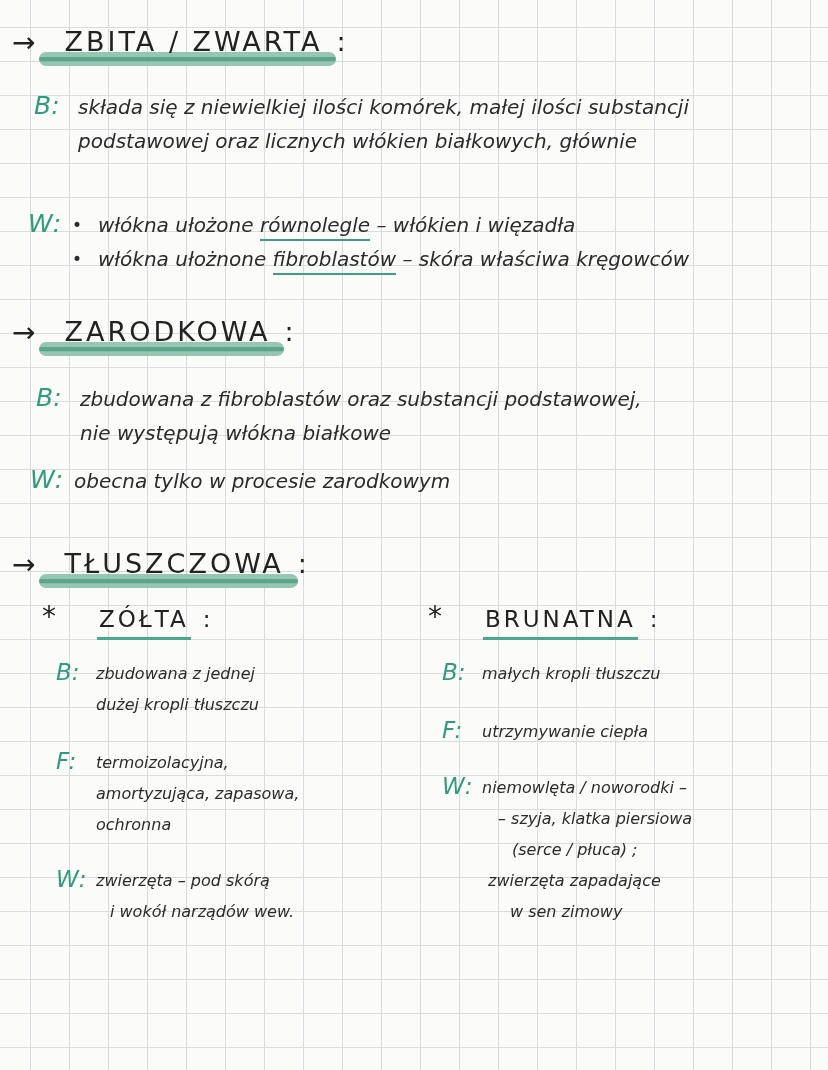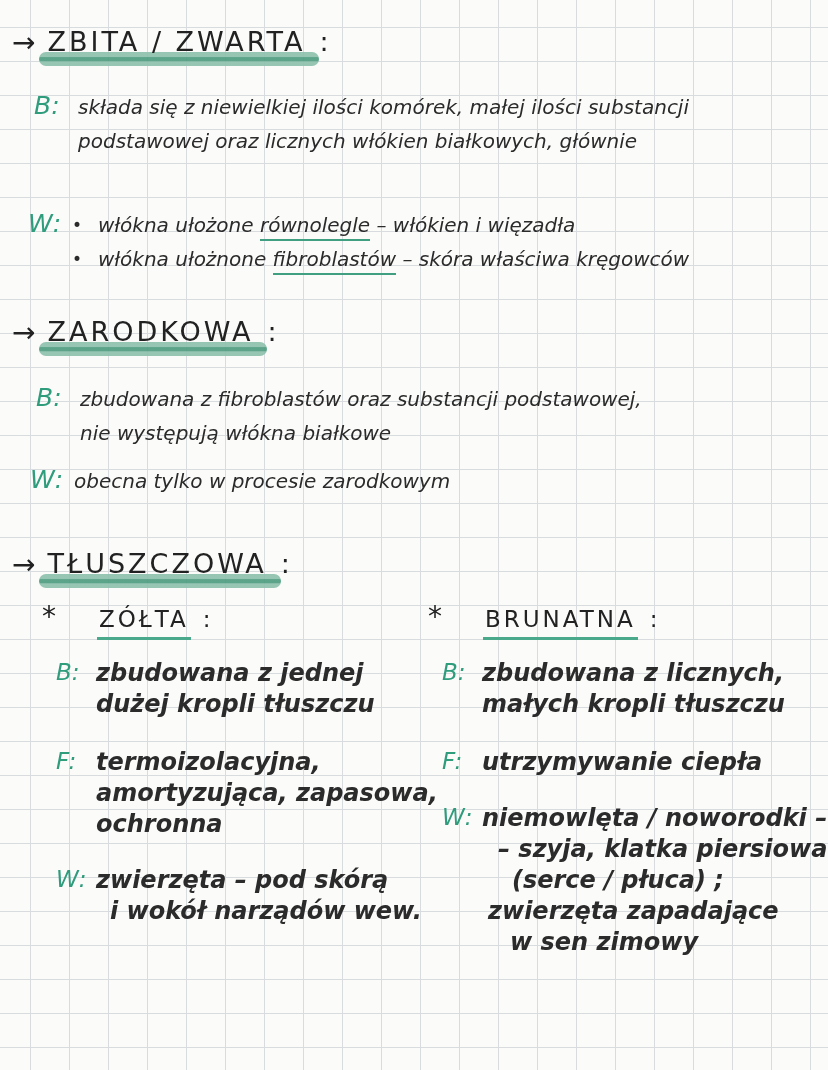--- a/index.html
+++ b/index.html
@@ -17,21 +17,21 @@
     color:#2b2b2b;
   }
 
   
   .section-header {
     position:absolute; display:flex; align-items:flex-start; gap:12px;
     font-size:27px; letter-spacing:3px; color:#222; white-space:nowrap;
   }
   .arrow { font-size:28px; letter-spacing:0; }
   .title-wrap { position:relative; display:inline-block; }
-  .title-text { position:relative; z-index:2; }
+  .title-text { position:relative; z-index:2;margin-left:17px; }
   .hl-bar {
     position:absolute; left:-8px; right:-14px; bottom:-9px; height:14px; z-index:1;
     border-radius:8px;
     background:linear-gradient(to bottom, #8ec1ad 0 32%, #4e9c80 40% 62%, #8ec1ad 70% 100%);
     opacity:.92;
   }
   .colon { margin-left:2px; }
 
   
   .entry { position:absolute; display:flex; }
@@ -48,21 +48,21 @@
   .col { position:absolute; }
   .subheader {
     display:flex; align-items:flex-start; gap:10px;
     font-size:23px; letter-spacing:3px; color:#222; margin-bottom:26px; white-space:nowrap;
   }
   .star { font-size:28px; line-height:22px; letter-spacing:0; }
   .sub-wrap { position:relative; display:inline-block; }
   .sub-title { position:relative; border-bottom:3px solid #4aa88b; padding:0 2px 5px 2px;margin-left:31px; }
   .entry2 { display:flex; margin-left:14px; }
   .entry2 .entry-label { flex:0 0 40px; font-size:23px; }
-  .entry2 .lines { font-size:24px;font-weight:bold; }
+  .entry2 .lines { font-size:16px; }
   .entry2 .line { line-height:31px; }
   .mb-b { margin-bottom:27px; }
   .mb-f { margin-bottom:25px; }
 </style>
 </head>
 <body>
 
 <div class="page">
 
   <div class="section-header" style="top:26px; left:12px;">
@@ -167,21 +167,20 @@
       <span class="star">*</span>
       <span class="sub-wrap">
         <span class="sub-title">BRUNATNA</span>
       </span>
       <span class="colon">:</span>
     </div>
 
     <div class="entry2 mb-b">
       <span class="entry-label">B:</span>
       <div class="lines">
-        <div class="line">zbudowana z licznych,</div>
         <div class="line">małych kropli tłuszczu</div>
       </div>
     </div>
 
     <div class="entry2 mb-f">
       <span class="entry-label">F:</span>
       <div class="lines">
         <div class="line">utrzymywanie ciepła</div>
       </div>
     </div>

